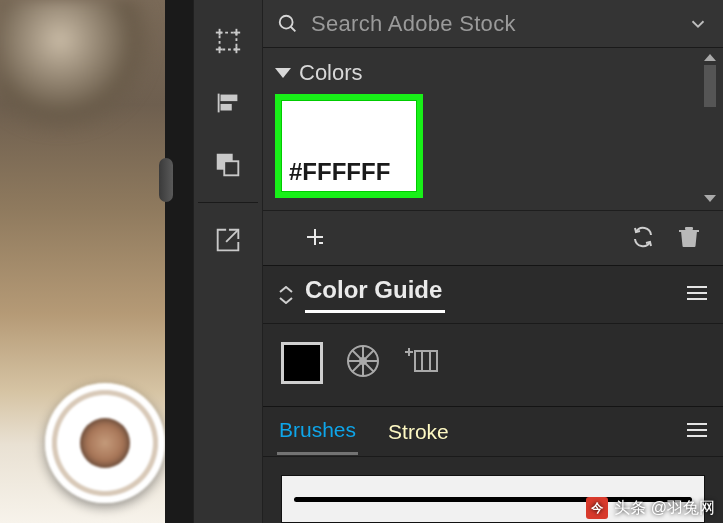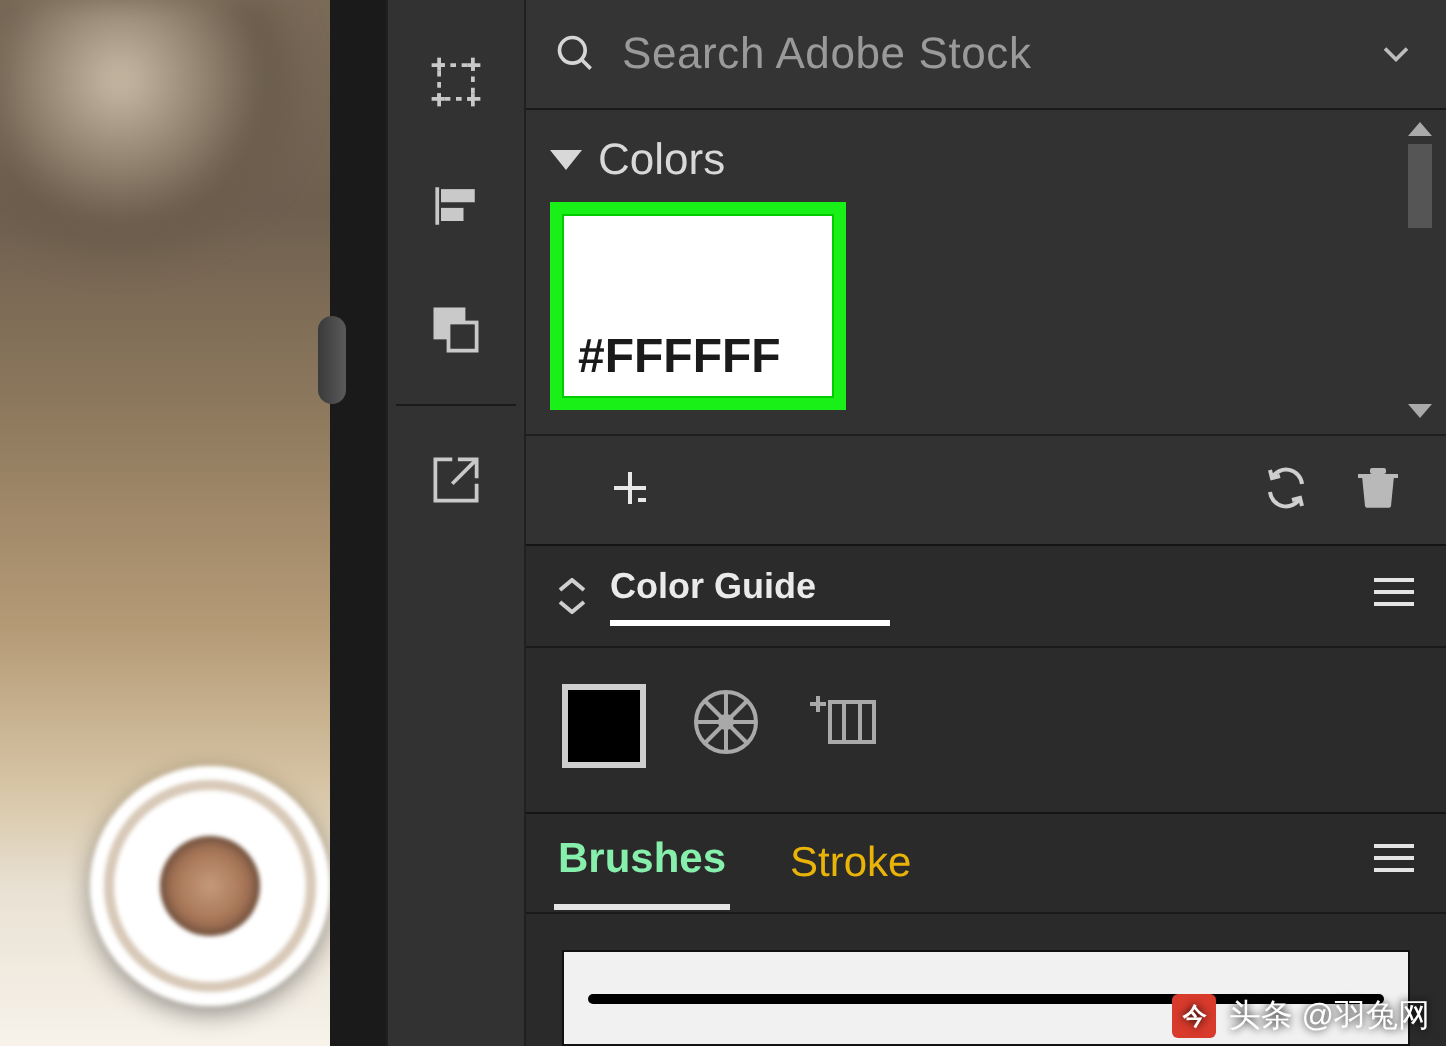--- a/index.html
+++ b/index.html
@@ -125,40 +125,40 @@
   .plus-btn svg{stroke:#e8e8e8;}
   .trash svg{fill:#b9b9b9;stroke:none;}
 
   
   .guide-sec{background:#2b2b2b;border-top:1px solid #141414;}
   .guide-head{
     display:flex;align-items:center;padding:10px 14px;
     border-bottom:1px solid #1a1a1a;
   }
   .guide-head .h-icon{width:18px;height:18px;margin-right:10px;color:#cfcfcf;}
-  .guide-head .title{color:#eaeaea;font-size:18px;font-weight:700;flex:1;border-bottom:3px solid #fff;padding-bottom:6px;width:140px;flex:0 0 auto;}
+  .guide-head .title{color:#eaeaea;font-size:24px;font-weight:700;flex:1;border-bottom:3px solid #fff;padding-bottom:6px;width:140px;flex:0 0 auto;}
   .guide-head .flexgap{flex:1;}
   .guide-head .menu svg{width:24px;height:18px;stroke:#e4e4e4;stroke-width:2;}
   .guide-body{
     display:flex;align-items:center;gap:22px;padding:18px 18px 22px 18px;
   }
   .guide-body .sw{
     width:42px;height:42px;background:#000;border:3px solid #cfcfcf;
   }
   .guide-body .wheel svg{width:36px;height:36px;stroke:#a9a9a9;fill:none;stroke-width:2;}
   .guide-body .grid svg{width:36px;height:26px;stroke:#a9a9a9;fill:none;stroke-width:2;}
 
   
   .brushes-sec{background:#2a2a2a;border-top:1px solid #141414;}
   .tabs{
     display:flex;align-items:center;padding:0 14px;gap:28px;
     border-bottom:1px solid #1a1a1a;height:50px;
   }
-  .tab{color:#eab308;font-size:21px;padding:10px 2px;} 
-  .tab.active{color:#86efac;font-weight:700;border-bottom:3px solid #e5e5e5;}
+  .tab{color:#fef9c3;font-size:21px;padding:10px 2px;} 
+  .tab.active{color:#0ea5e9;font-weight:400;border-bottom:3px solid #737373;}
   .tabs .flexgap{flex:1;}
   .tabs .menu svg{width:24px;height:18px;stroke:#e4e4e4;stroke-width:2;}
   .brush-prev{
     margin:18px 18px 0 18px;height:48px;background:#f1f1f1;border:1px solid #111;
     position:relative;overflow:hidden;
   }
   .brush-prev .stroke{
     position:absolute;left:12px;right:12px;top:21px;height:5px;background:#000;border-radius:3px;
   }
 

